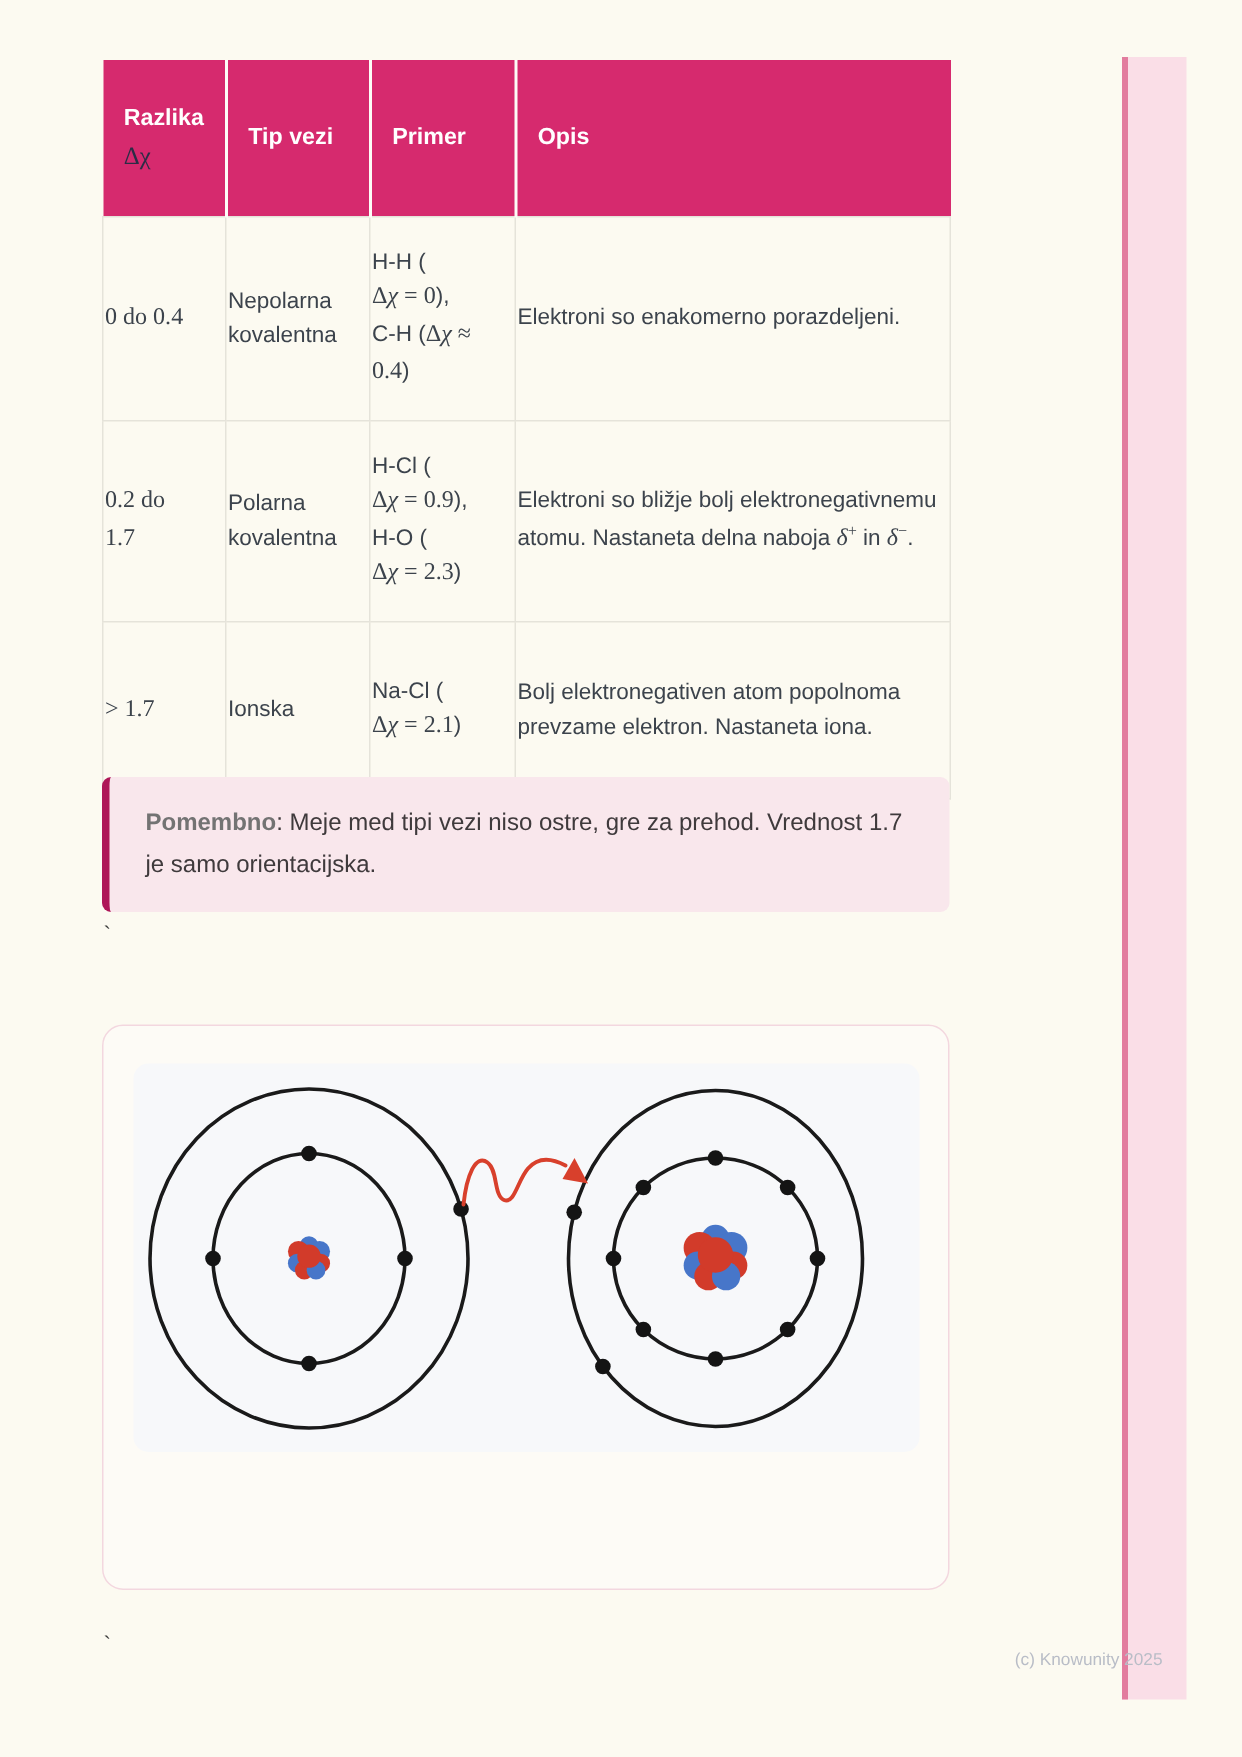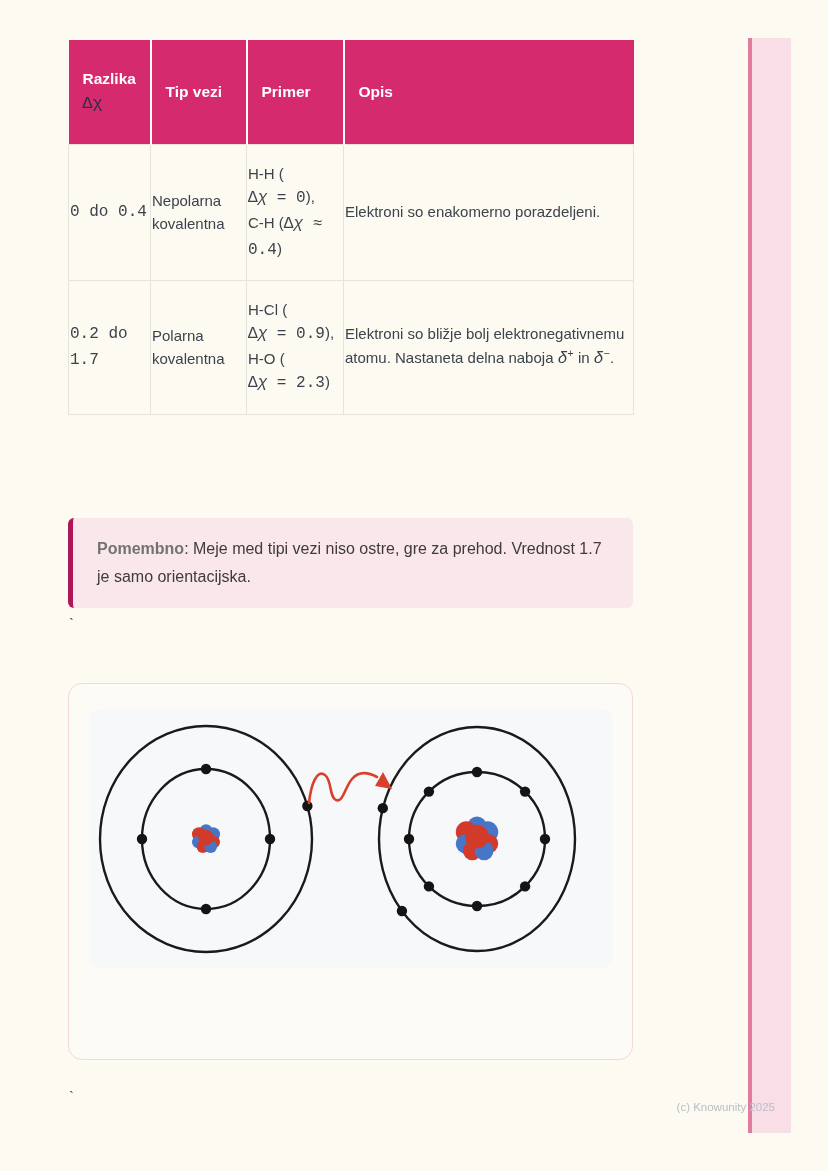--- a/index.html
+++ b/index.html
@@ -19,21 +19,21 @@
     text-align:left; vertical-align:middle; padding:12px 14px;
     border-right:2px solid #fdfcf7;
   }
   .doc-table th:last-child { border-right:none; }
   .doc-table td {
     font-size:15px; color:#3c434c; line-height:1.55;
     padding:12px 1px; vertical-align:middle;
     border:1px solid #e5e3da; background:transparent;
   }
   .hdr-math { display:block; margin-top:6px; color:#2c2c46; font-weight:normal; }
-  .math { font-family:Liberation Mono, monospace; font-size:1.07em; }
+  .math { font-family:Liberation Serif, serif; font-size:1.07em; }
   .mi { font-style:italic; }
   sup.math { font-size:0.72em; }
 
   
   .callout {
     position:absolute; left:68px; top:518px; width:565px; min-height:90px;
     box-sizing:border-box; background:#f9e7ec;
     border-left:5px solid #ae1658; border-radius:6px;
     padding:17px 22px 17px 24px;
     font-size:16px; line-height:1.75; color:#3f3a3c;
@@ -98,20 +98,26 @@
     <td><span>Nepolarna kovalentna</span></td>
     <td><span>H-H (</span><br><span class="math">Δ</span><span class="math mi">χ</span><span class="math"> = 0</span><span>),</span><br><span>C-H (</span><span class="math">Δ</span><span class="math mi">χ</span><span class="math"> ≈</span><br><span class="math">0.4</span><span>)</span></td>
     <td><span>Elektroni so enakomerno porazdeljeni.</span></td>
   </tr>
   <tr style="height:134px">
     <td><span class="math">0.2 do</span><br><span class="math">1.7</span></td>
     <td><span>Polarna kovalentna</span></td>
     <td><span>H-Cl (</span><br><span class="math">Δ</span><span class="math mi">χ</span><span class="math"> = 0.9</span><span>),</span><br><span>H-O (</span><br><span class="math">Δ</span><span class="math mi">χ</span><span class="math"> = 2.3</span><span>)</span></td>
     <td><span>Elektroni so bližje bolj elektronegativnemu atomu. Nastaneta delna naboja </span><span class="math mi">δ</span><sup class="math">+</sup><span> in </span><span class="math mi">δ</span><sup class="math">−</sup><span>.</span></td>
   </tr>
+  <tr style="height:118px">
+    <td><span class="math">&gt; 1.7</span></td>
+    <td><span>Ionska</span></td>
+    <td><span>Na-Cl (</span><br><span class="math">Δ</span><span class="math mi">χ</span><span class="math"> = 2.1</span><span>)</span></td>
+    <td><span>Bolj elektronegativen atom popolnoma prevzame elektron. Nastaneta iona.</span></td>
+  </tr>
 </tbody>
   </table>
 
 <div class="callout">
   <span class="prefix">Pomembno</span><span>: Meje med tipi vezi niso ostre, gre za prehod. Vrednost 1.7 je samo orientacijska.</span>
 </div>
 
 <div class="tick tick-1">`</div>
 
 <div class="figure">

